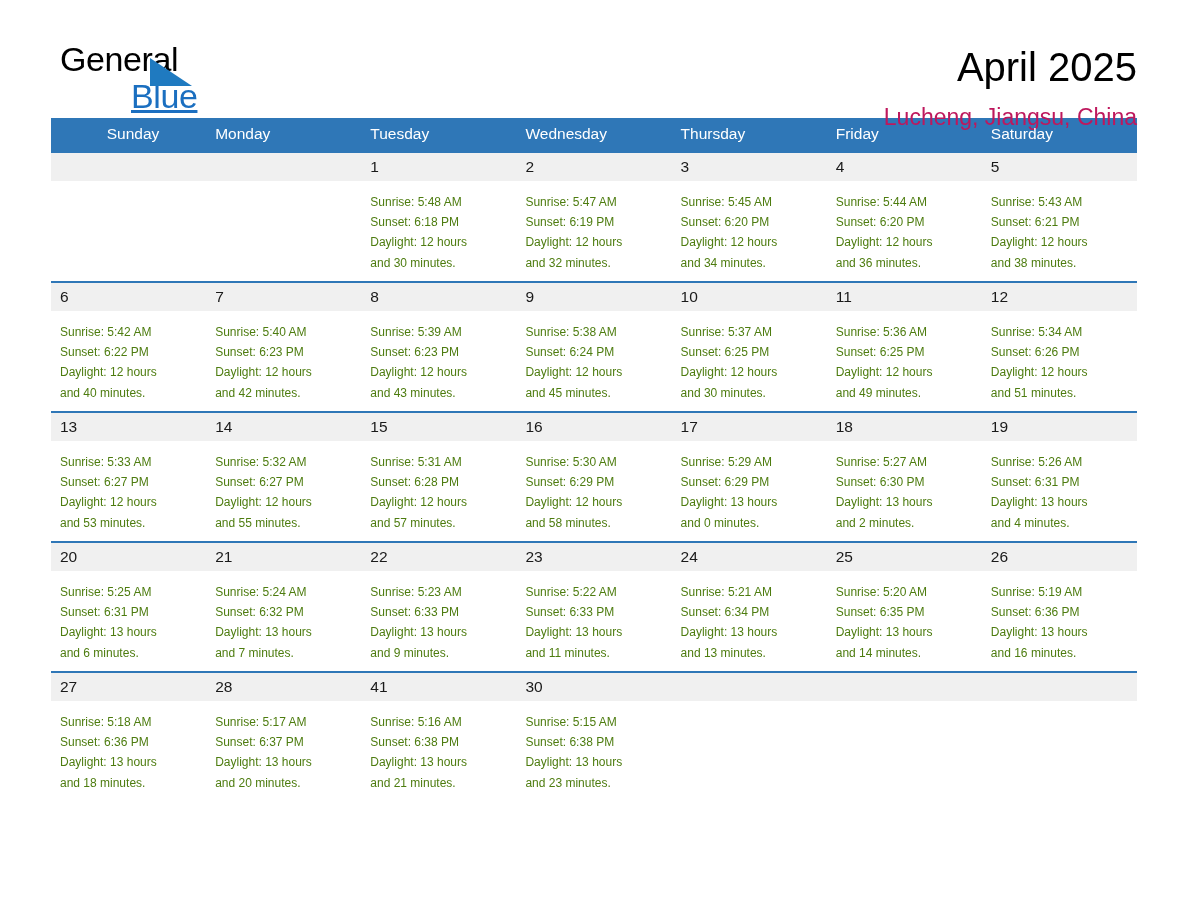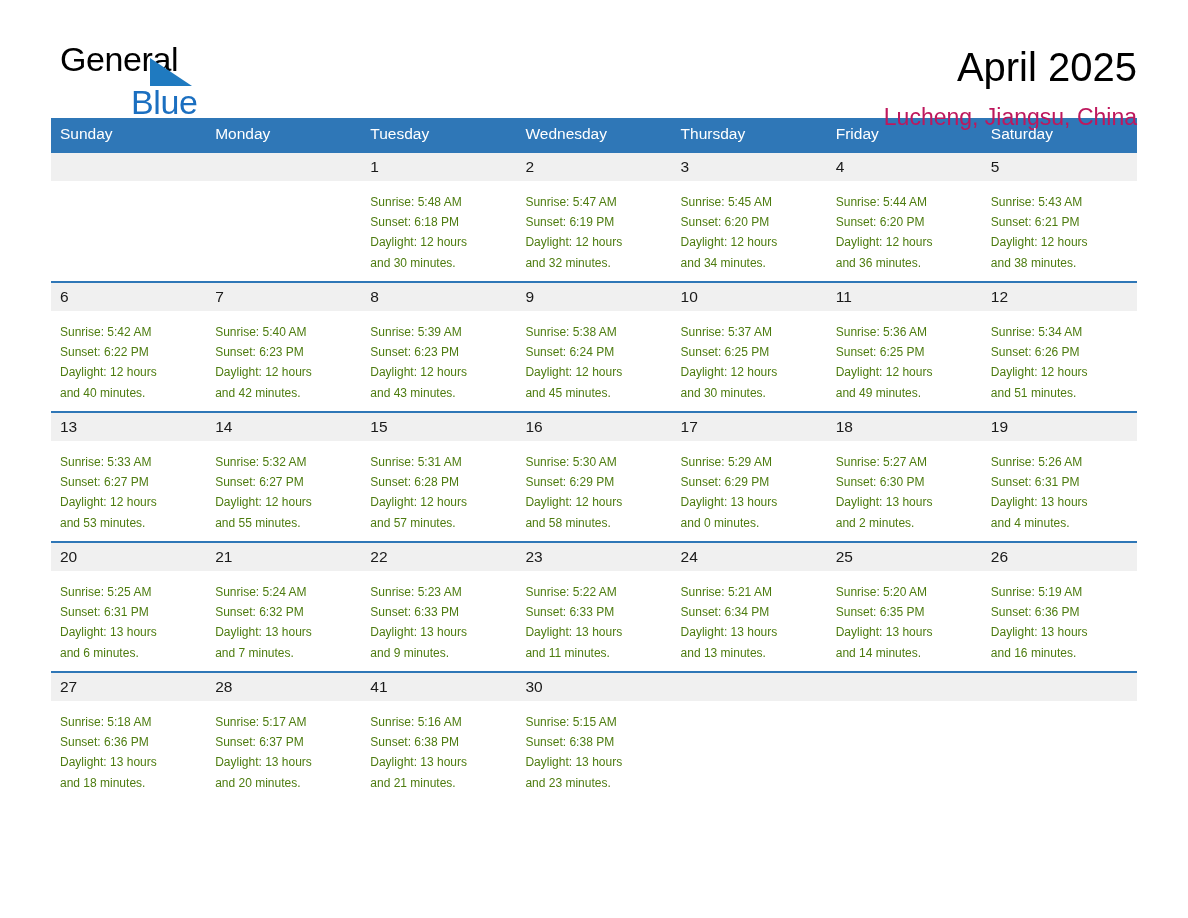--- a/index.html
+++ b/index.html
@@ -53,21 +53,22 @@
     border-left: 42px solid #1f7ac0;
     border-top: 28px solid transparent;
   }
   .logo-blue {
     display: block;
     font-size: 34px;
     line-height: 36px;
     color: #1b6fc0;
     letter-spacing: -0.4px;
     margin-left: 71px;
-    margin-top: 8px;
+    margin-top: 2px;
+    text-decoration: underline;
   }
   .titleblock {
     text-align: right;
     padding-top: 2px;
     margin-left: 28px;
   }
   .cal-title {
     font-size: 40px;
     line-height: 46px;
     font-weight: normal;
@@ -103,21 +104,21 @@
     vertical-align: top;
     padding: 0;
     border: none;
     border-top: 2px solid #2f77b7;
     background: #ffffff;
     width: 155px;
   }
   tr.week-row td {
     height: 128px;
   }
-  tr.head-row th:first-child { border-top-left-radius: 0; }
+  tr.head-row th:first-child { border-top-left-radius: 0; text-align: center; }
 
   .daycell {
     height: 100%;
     box-sizing: border-box;
   }
   .daynum {
     background: #f0f0f0;
     font-size: 15.5px;
     line-height: 18px;
     padding: 5px 0 5px 9px;

